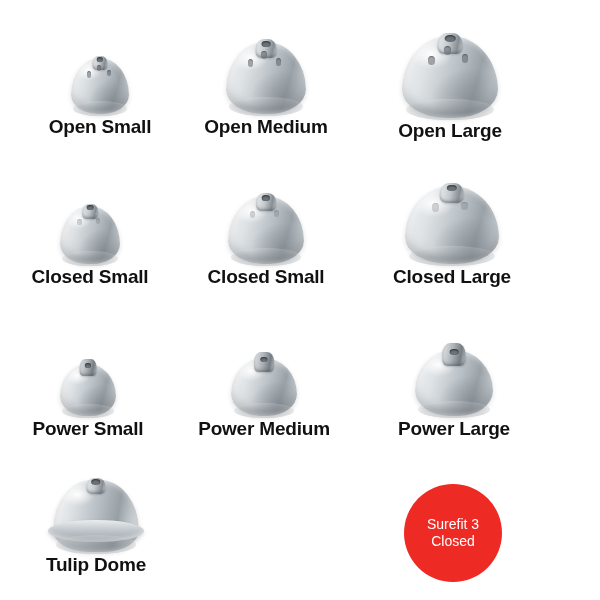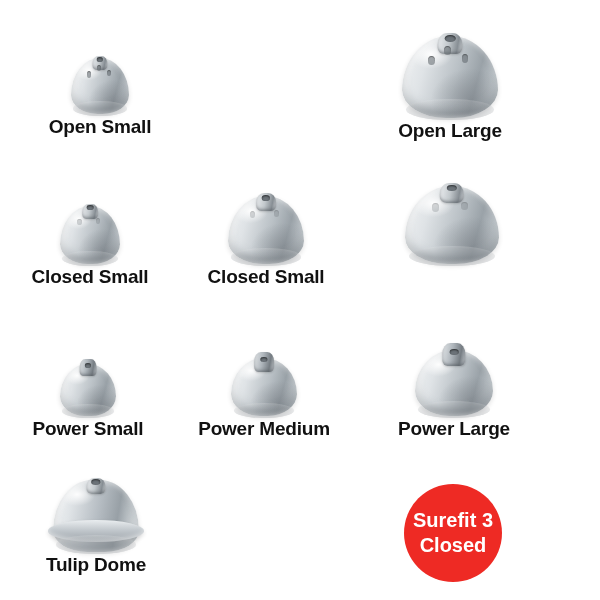--- a/index.html
+++ b/index.html
@@ -157,22 +157,22 @@
   
   .badge {
     position: absolute;
     border-radius: 50%;
     background: #ee2a24;
     color: #ffffff;
     display: flex;
     align-items: center;
     justify-content: center;
     text-align: center;
-    font-size: 20px;
-    font-weight: bold;
+    font-size: 14px;
+    font-weight: normal;
     line-height: 1.25;
     padding: 6px;
     box-sizing: border-box;
   }
 </style>
 </head>
 <body>
 
 <div id="page">
 
@@ -186,20 +186,34 @@
             <div class="stem"></div>
             <div class="hole"></div>
           <div class="vent v1"></div>
             <div class="vent v2"></div>
             <div class="vent v3"></div>
         </div>
       </div>
       <div class="caption">Open Small</div>
     </div>
 
+    <div class="cell" style="left:166px; top:0px;">
+      <div class="dome-wrap" style="height:114px;">
+        <div class="dome open" style="width:80px;height:72px;">
+          <div class="body"></div>
+            <div class="rim"></div>
+            <div class="stem"></div>
+            <div class="hole"></div>
+          <div class="vent v1"></div>
+            <div class="vent v2"></div>
+            <div class="vent v3"></div>
+        </div>
+      </div>
+      <div class="caption">Open Medium</div>
+    </div>
 
     <div class="cell" style="left:350px; top:-4px;">
       <div class="dome-wrap" style="height:122px;">
         <div class="dome open" style="width:96px;height:82px;">
           <div class="body"></div>
             <div class="rim"></div>
             <div class="stem"></div>
             <div class="hole"></div>
           <div class="vent v1"></div>
             <div class="vent v2"></div>
@@ -241,20 +255,21 @@
       <div class="dome-wrap" style="height:114px;">
         <div class="dome closed" style="width:94px;height:78px;">
           <div class="body"></div>
             <div class="rim"></div>
             <div class="stem"></div>
             <div class="hole"></div>
           <div class="vent v1"></div>
             <div class="vent v2"></div>
         </div>
       </div>
+      <div class="caption">Closed Large</div>
     </div>
 
     <div class="cell" style="left:-12px; top:320px;">
       <div class="dome-wrap" style="height:96px;">
         <div class="dome power" style="width:56px;height:52px;">
           <div class="body"></div>
             <div class="rim"></div>
             <div class="stem"></div>
             <div class="hole"></div>
         </div>

